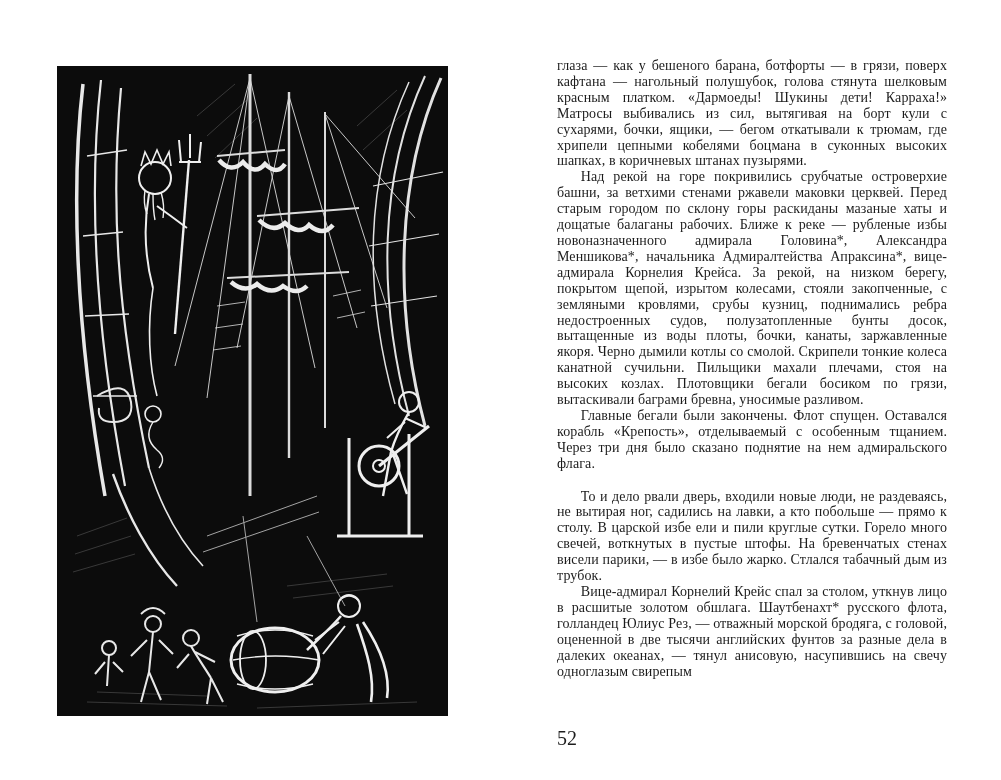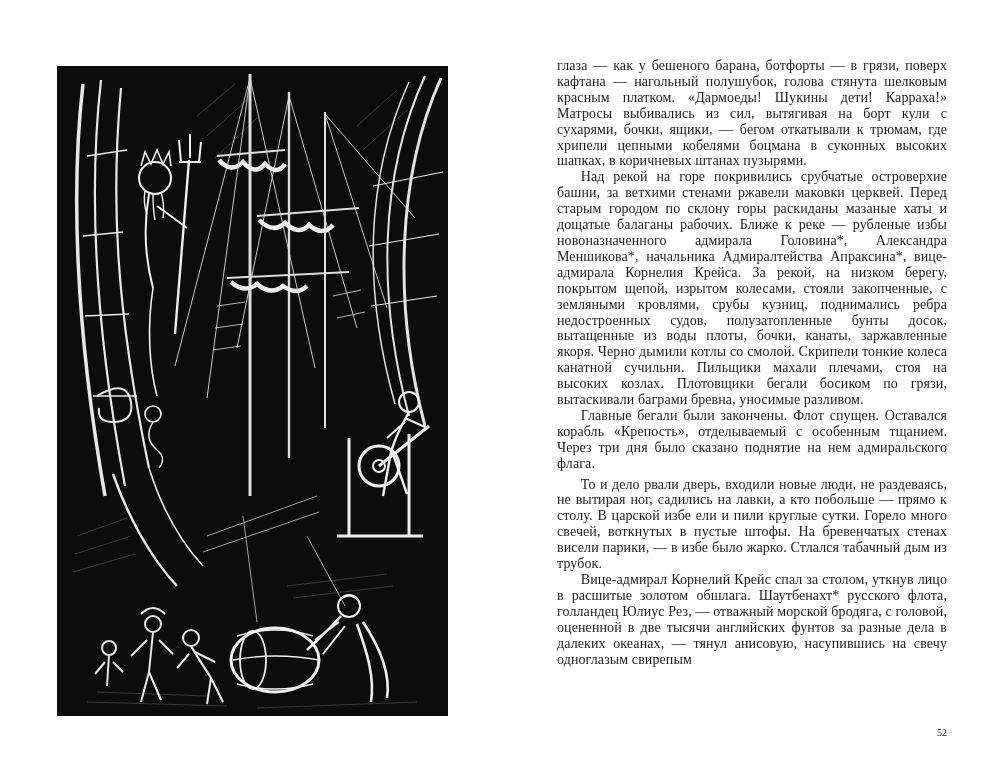--- a/index.html
+++ b/index.html
@@ -44,29 +44,29 @@
     letter-spacing: 0.1px;
   }
   .para {
     margin: 0;
     text-indent: 1.7em;
   }
   .para.no-indent {
     text-indent: 0;
   }
   .para.section-start {
-    margin-top: 5px;
+    margin-top: 17px;
   }
   .page-number {
     position: absolute;
     left: 557px;
     top: 727px;
     width: 390px;
-    text-align: right;
-    font-size: 10px;
+    text-align: left;
+    font-size: 20px;
     color: #1c1c1c;
   }
 </style>
 </head>
 <body>
 
 <div class="spread">
 
   <figure class="illustration">
     <svg viewBox="0 0 391 650" preserveAspectRatio="none">

